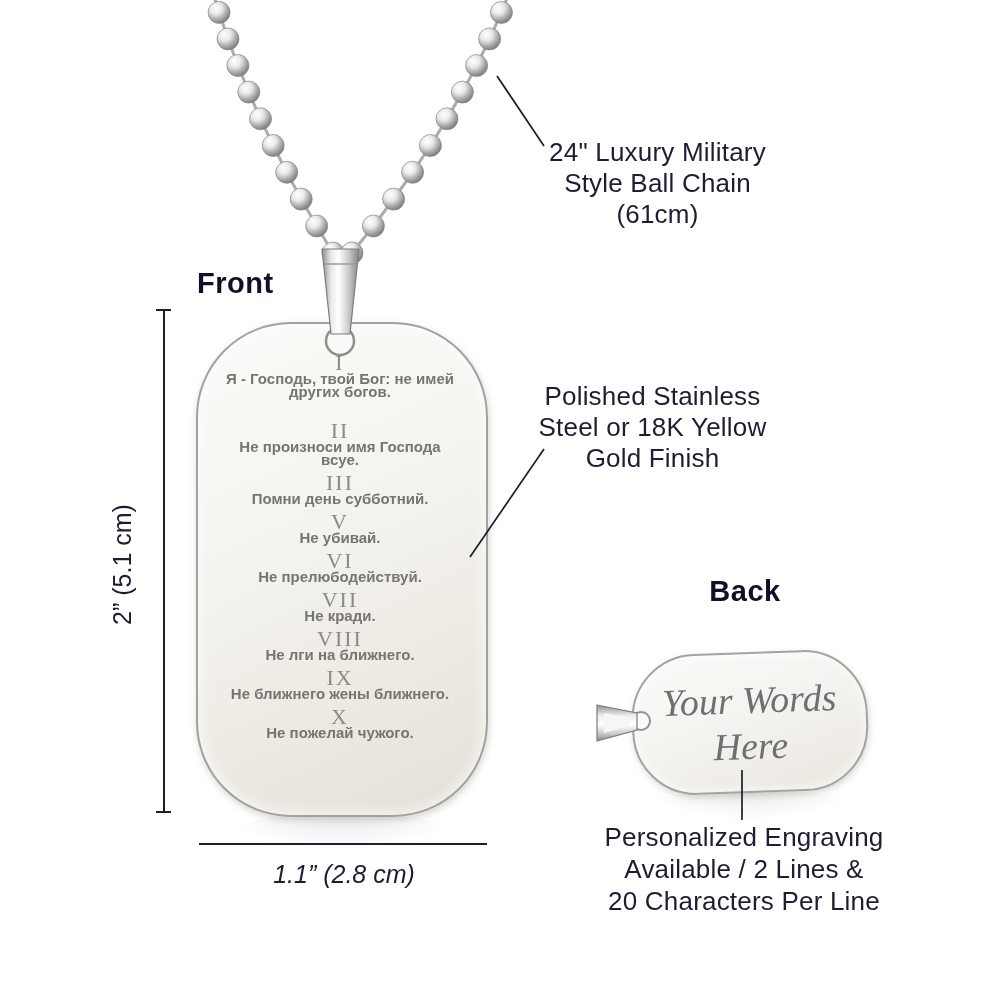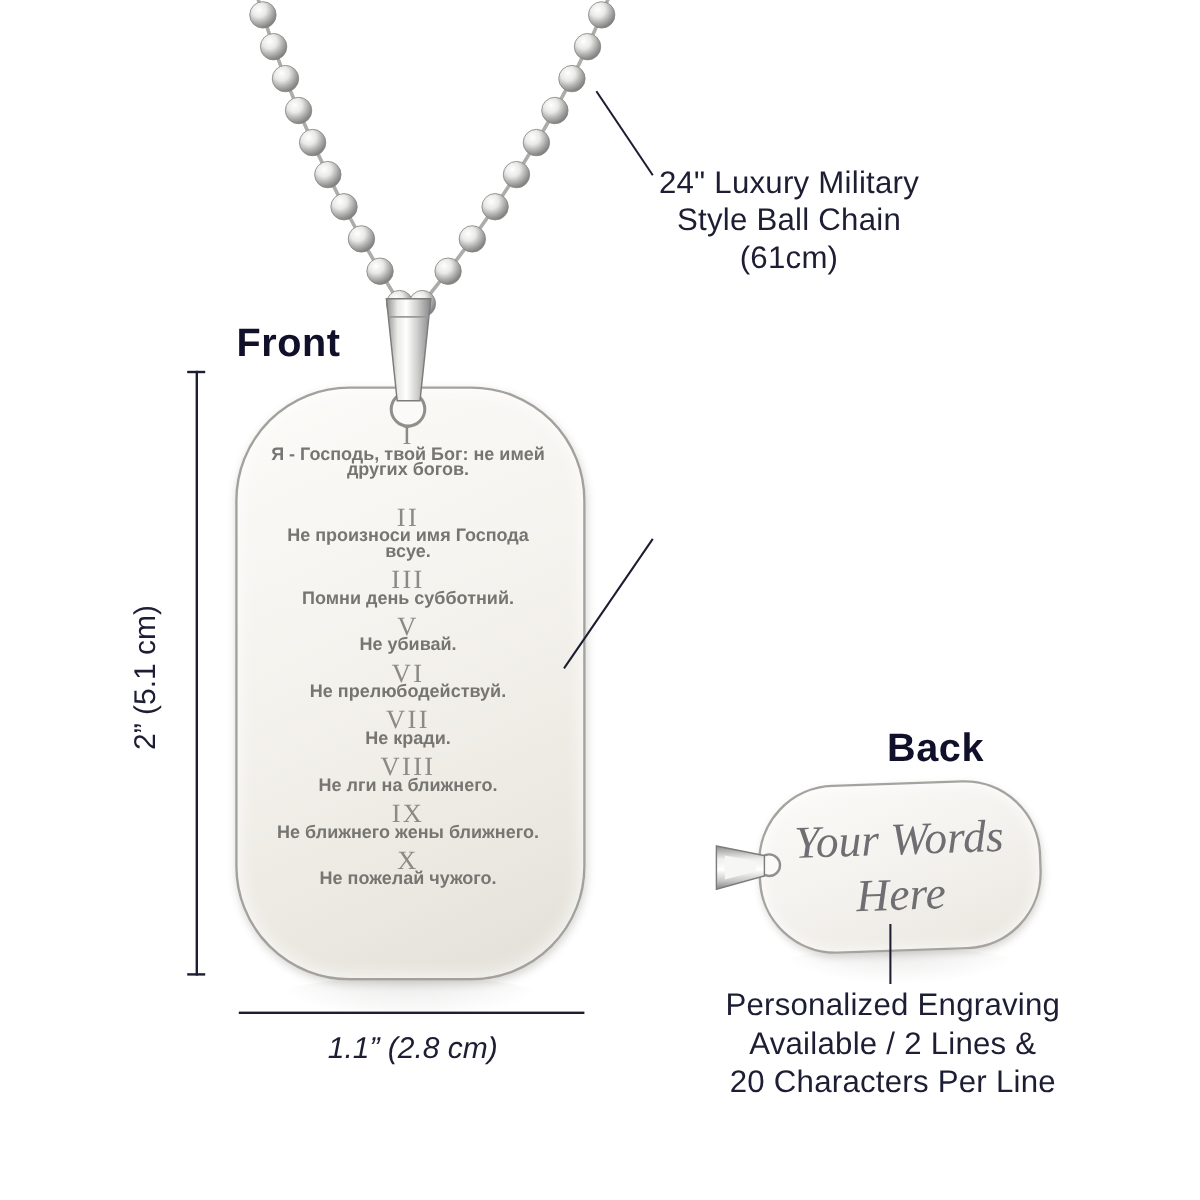--- a/index.html
+++ b/index.html
@@ -3,21 +3,21 @@
 <meta charset="utf-8">
 <style>
   html,body{margin:0;padding:0;background:#ffffff;}
   body{width:1000px;height:1000px;position:relative;overflow:hidden;
        font-family:"Liberation Sans",sans-serif;}
   .canvas{position:absolute;left:0;top:0;width:1000px;height:1000px;}
 
   
   .note{position:absolute;white-space:pre-line;text-align:center;
         color:#1d1d33;font-size:26px;line-height:31px;letter-spacing:.2px;}
-  .heading{position:absolute;font-weight:700;font-size:33px;color:#10102a;
+  .heading{position:absolute;font-weight:700;font-size:29px;color:#10102a;
            letter-spacing:.5px;}
 
   
   #front-tag{position:absolute;left:196px;top:322px;width:288px;height:491px;
     border-radius:95px;
     background:linear-gradient(155deg,#fcfbf9 0%,#f4f2ed 45%,#ebe8e1 78%,#e2dfd7 100%);
     border:2px solid #a3a19c;
     box-shadow:1px 3px 7px rgba(110,108,100,.28), inset 0 0 16px rgba(255,255,255,.9);}
   #front-engraving{position:absolute;left:220px;top:354px;width:240px;
     text-align:center;}
@@ -162,25 +162,28 @@
     <circle cx="641" cy="721" r="9" fill="#fbfaf8" stroke="#8f8f8c" stroke-width="2"></circle>
     <polygon points="597,705 637,713 637,730 597,741" fill="url(#bailGradV)" stroke="#7c7c7a" stroke-width="1.2"></polygon>
     <polygon points="604,713 630,718 630,726 604,733" fill="#f6f6f4"></polygon>
 
     <line x1="497" y1="76" x2="544" y2="146" stroke="#1c1c33" stroke-width="1.7"></line>
     <line x1="470" y1="557" x2="544" y2="449" stroke="#1c1c33" stroke-width="1.7"></line>
     <line x1="742" y1="770" x2="742" y2="820" stroke="#1c1c33" stroke-width="1.7"></line>
   </svg>
 
   <div class="heading" style="left:197px;top:267px;">Front</div>
-  <div class="heading" style="left:670px;top:604px;width:150px;text-align:right;">Back</div>
+  <div class="heading" style="left:670px;top:575px;width:150px;text-align:center;">Back</div>
 
   <div class="note" style="left:505px;top:137px;width:305px;">24" Luxury Military
 Style Ball Chain
 (61cm)</div>
+  <div class="note" style="left:500px;top:381px;width:305px;">Polished Stainless
+Steel or 18K Yellow
+Gold Finish</div>
   <div class="note" style="left:558px;top:821px;width:372px;line-height:32px;">Personalized Engraving
 Available / 2 Lines &amp;
 20 Characters Per Line</div>
 
   <div class="dim" style="left:163px;top:309px;width:2px;height:504px;"></div>
   <div class="dim" style="left:156px;top:309px;width:15px;height:2px;"></div>
   <div class="dim" style="left:156px;top:811px;width:15px;height:2px;"></div>
   <div class="dim" style="left:199px;top:843px;width:288px;height:2px;"></div>
   <div class="dim-label" style="left:22px;top:550px;width:200px;transform:rotate(-90deg);">2” (5.1 cm)</div>
   <div class="dim-label" style="left:228px;top:860px;width:232px;font-style:italic;">1.1” (2.8 cm)</div>

